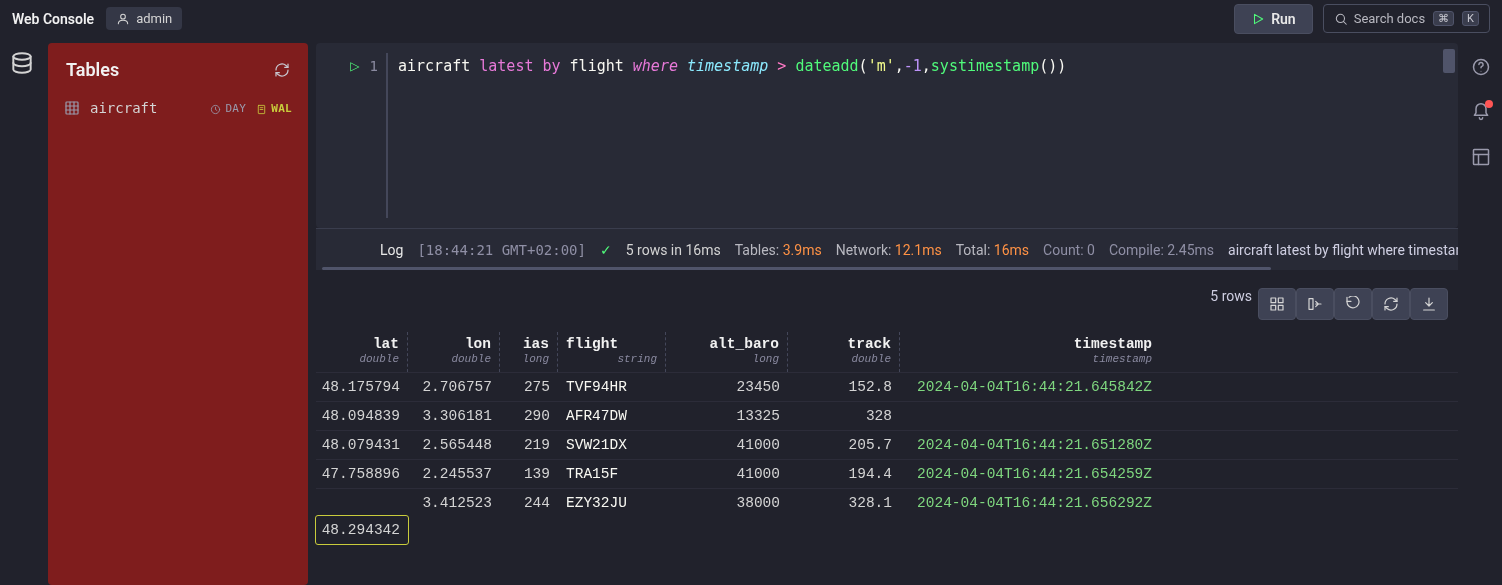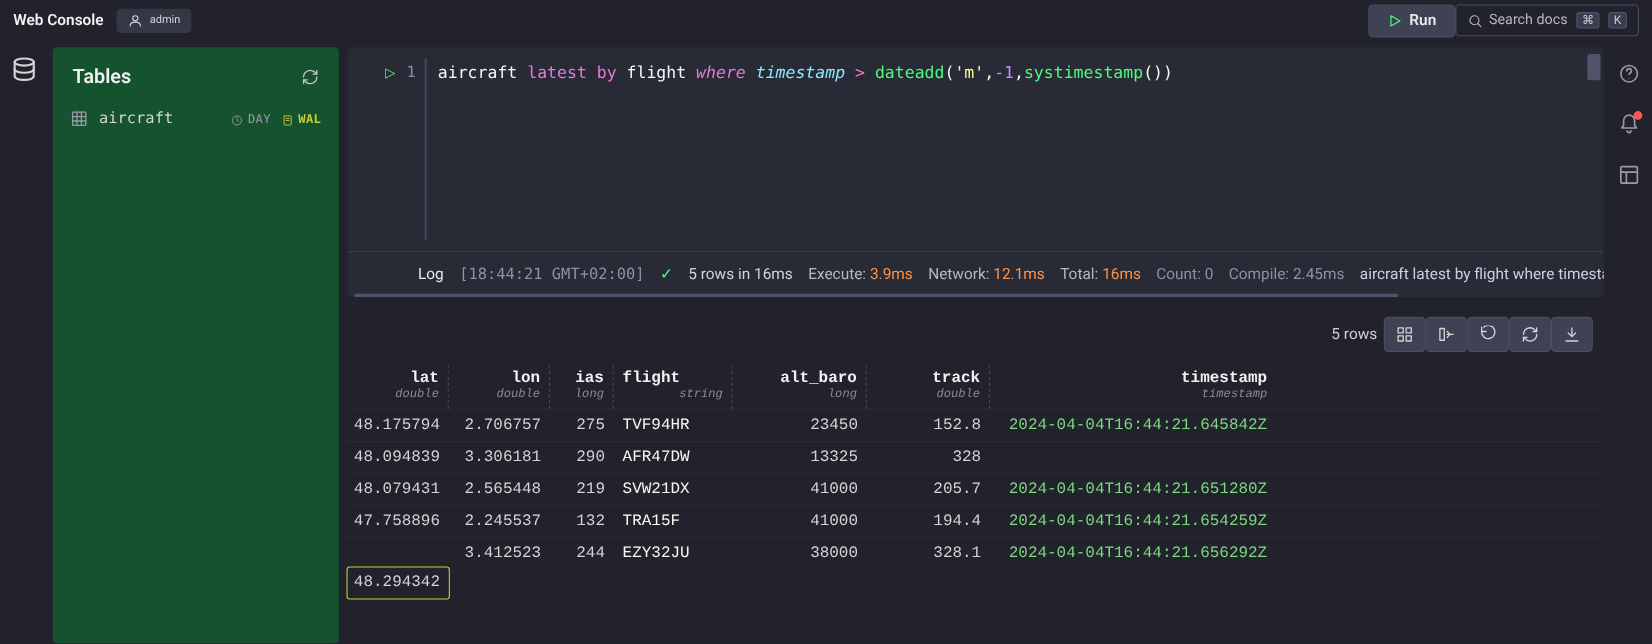--- a/index.html
+++ b/index.html
@@ -14,26 +14,27 @@
 }
 .mono { font-family: "SF Mono", Menlo, Monaco, Consolas, monospace; }
 
 
 .header {
   height: 37px;
   background: #21222c;
   display: flex;
   align-items: center;
   padding: 0 12px;
+  gap: 10px;
 }
 .header .left { display: flex; align-items: center; gap: 12px; }
 .header .title { font-weight: 600; font-size: 14px; color: #f1f1f1; }
 .user-chip {
   display: flex; align-items: center; gap: 6px;
-  background: #343746; padding: 4px 10px; border-radius: 4px; font-size: 10px;
+  background: #343746; padding: 4px 10px; border-radius: 4px; font-size: 13px;
   color: #d4d4d4;
 }
 .header .spacer { flex: 1; }
 .run-btn {
   display: flex; align-items: center; gap: 6px;
   background: #3e4254; padding: 6px 16px; border-radius: 4px;
   font-weight: 600; font-size: 14px; color: #e8e8e8;
   border: 1px solid #4a4e60;
 }
 .search-docs {
@@ -57,21 +58,21 @@
   width: 44px;
   background: #21222c;
   display: flex; flex-direction: column; align-items: center;
   padding-top: 14px;
 }
 .db-icon { width: 26px; height: 26px; color: #d4d4d4; }
 
 
 .sidebar {
   width: 260px;
-  background: #14532d;
+  background: #7f1d1d;
   border-radius: 4px;
   margin: 6px 0 0 4px;
   padding: 0;
 }
 .sidebar-header {
   display: flex; align-items: center; justify-content: space-between;
   padding: 16px 18px 10px 18px;
 }
 .sidebar-header .h { font-size: 18px; font-weight: 600; color: #f1f1f1; }
 .refresh-icon { width: 16px; height: 16px; stroke: #c8c8d0; }
@@ -155,21 +156,21 @@
 .logbar-scroll-thumb {
   height: 3px; width: 84%; background: #50546a; border-radius: 2px;
 }
 
 
 .results-wrap {
   margin-top: 12px;
   display: flex; flex-direction: column;
 }
 .results-toolbar {
-  display: flex; align-items: center; justify-content: flex-end;
+  display: flex; align-items: flex-start; justify-content: flex-end;
   padding: 6px 10px 12px 10px;
 }
 .rows-count { color: #cfcfe2; margin-right: 6px; }
 .tool-btn {
   width: 38px; height: 32px; background: #3e4254;
   border: 1px solid #4a4e60; border-radius: 4px;
   display: flex; align-items: center; justify-content: center;
   color: #d4d4d4;
 }
 .tool-btn svg { width: 16px; height: 16px; }
@@ -313,21 +314,21 @@
 
     <div class="logbar">
       <svg viewBox="0 0 24 24" width="18" height="18">
           <rect x="3" y="5" width="18" height="14" rx="1"></rect>
           <path d="M7 10l3 2-3 2M13 14h4"></path>
         </svg>
       <span class="lbl">Log</span>
       <span class="ts mono">[18:44:21 GMT+02:00]</span>
       <span class="chk">✓</span>
       <span>5 rows in 16ms</span>
-      <span><span class="metric-label">Execute:</span> <span class="metric-val">3.9ms</span></span>
+      <span><span class="metric-label">Tables:</span> <span class="metric-val">3.9ms</span></span>
       <span><span class="metric-label">Network:</span> <span class="metric-val">12.1ms</span></span>
       <span><span class="metric-label">Total:</span> <span class="metric-val">16ms</span></span>
       <span class="metric-sec">Count: 0</span>
       <span class="metric-sec">Compile: 2.45ms</span>
       <span class="query-echo">aircraft latest by flight where timestamp &gt; datea</span>
       <div class="logbar-scroll">
           <div class="logbar-scroll-thumb"></div>
         </div>
     </div>
 
@@ -403,21 +404,21 @@
           <div class="td">2.565448</div>
           <div class="td">219</div>
           <div class="td str">SVW21DX</div>
           <div class="td">41000</div>
           <div class="td">205.7</div>
           <div class="td ts">2024-04-04T16:44:21.651280Z</div>
         </div>
         <div class="row">
           <div class="td">47.758896</div>
           <div class="td">2.245537</div>
-          <div class="td">132</div>
+          <div class="td">139</div>
           <div class="td str">TRA15F</div>
           <div class="td">41000</div>
           <div class="td">194.4</div>
           <div class="td ts">2024-04-04T16:44:21.654259Z</div>
         </div>
         <div class="row">
           <div class="td cell-highlight">48.294342</div>
           <div class="td">3.412523</div>
           <div class="td">244</div>
           <div class="td str">EZY32JU</div>

